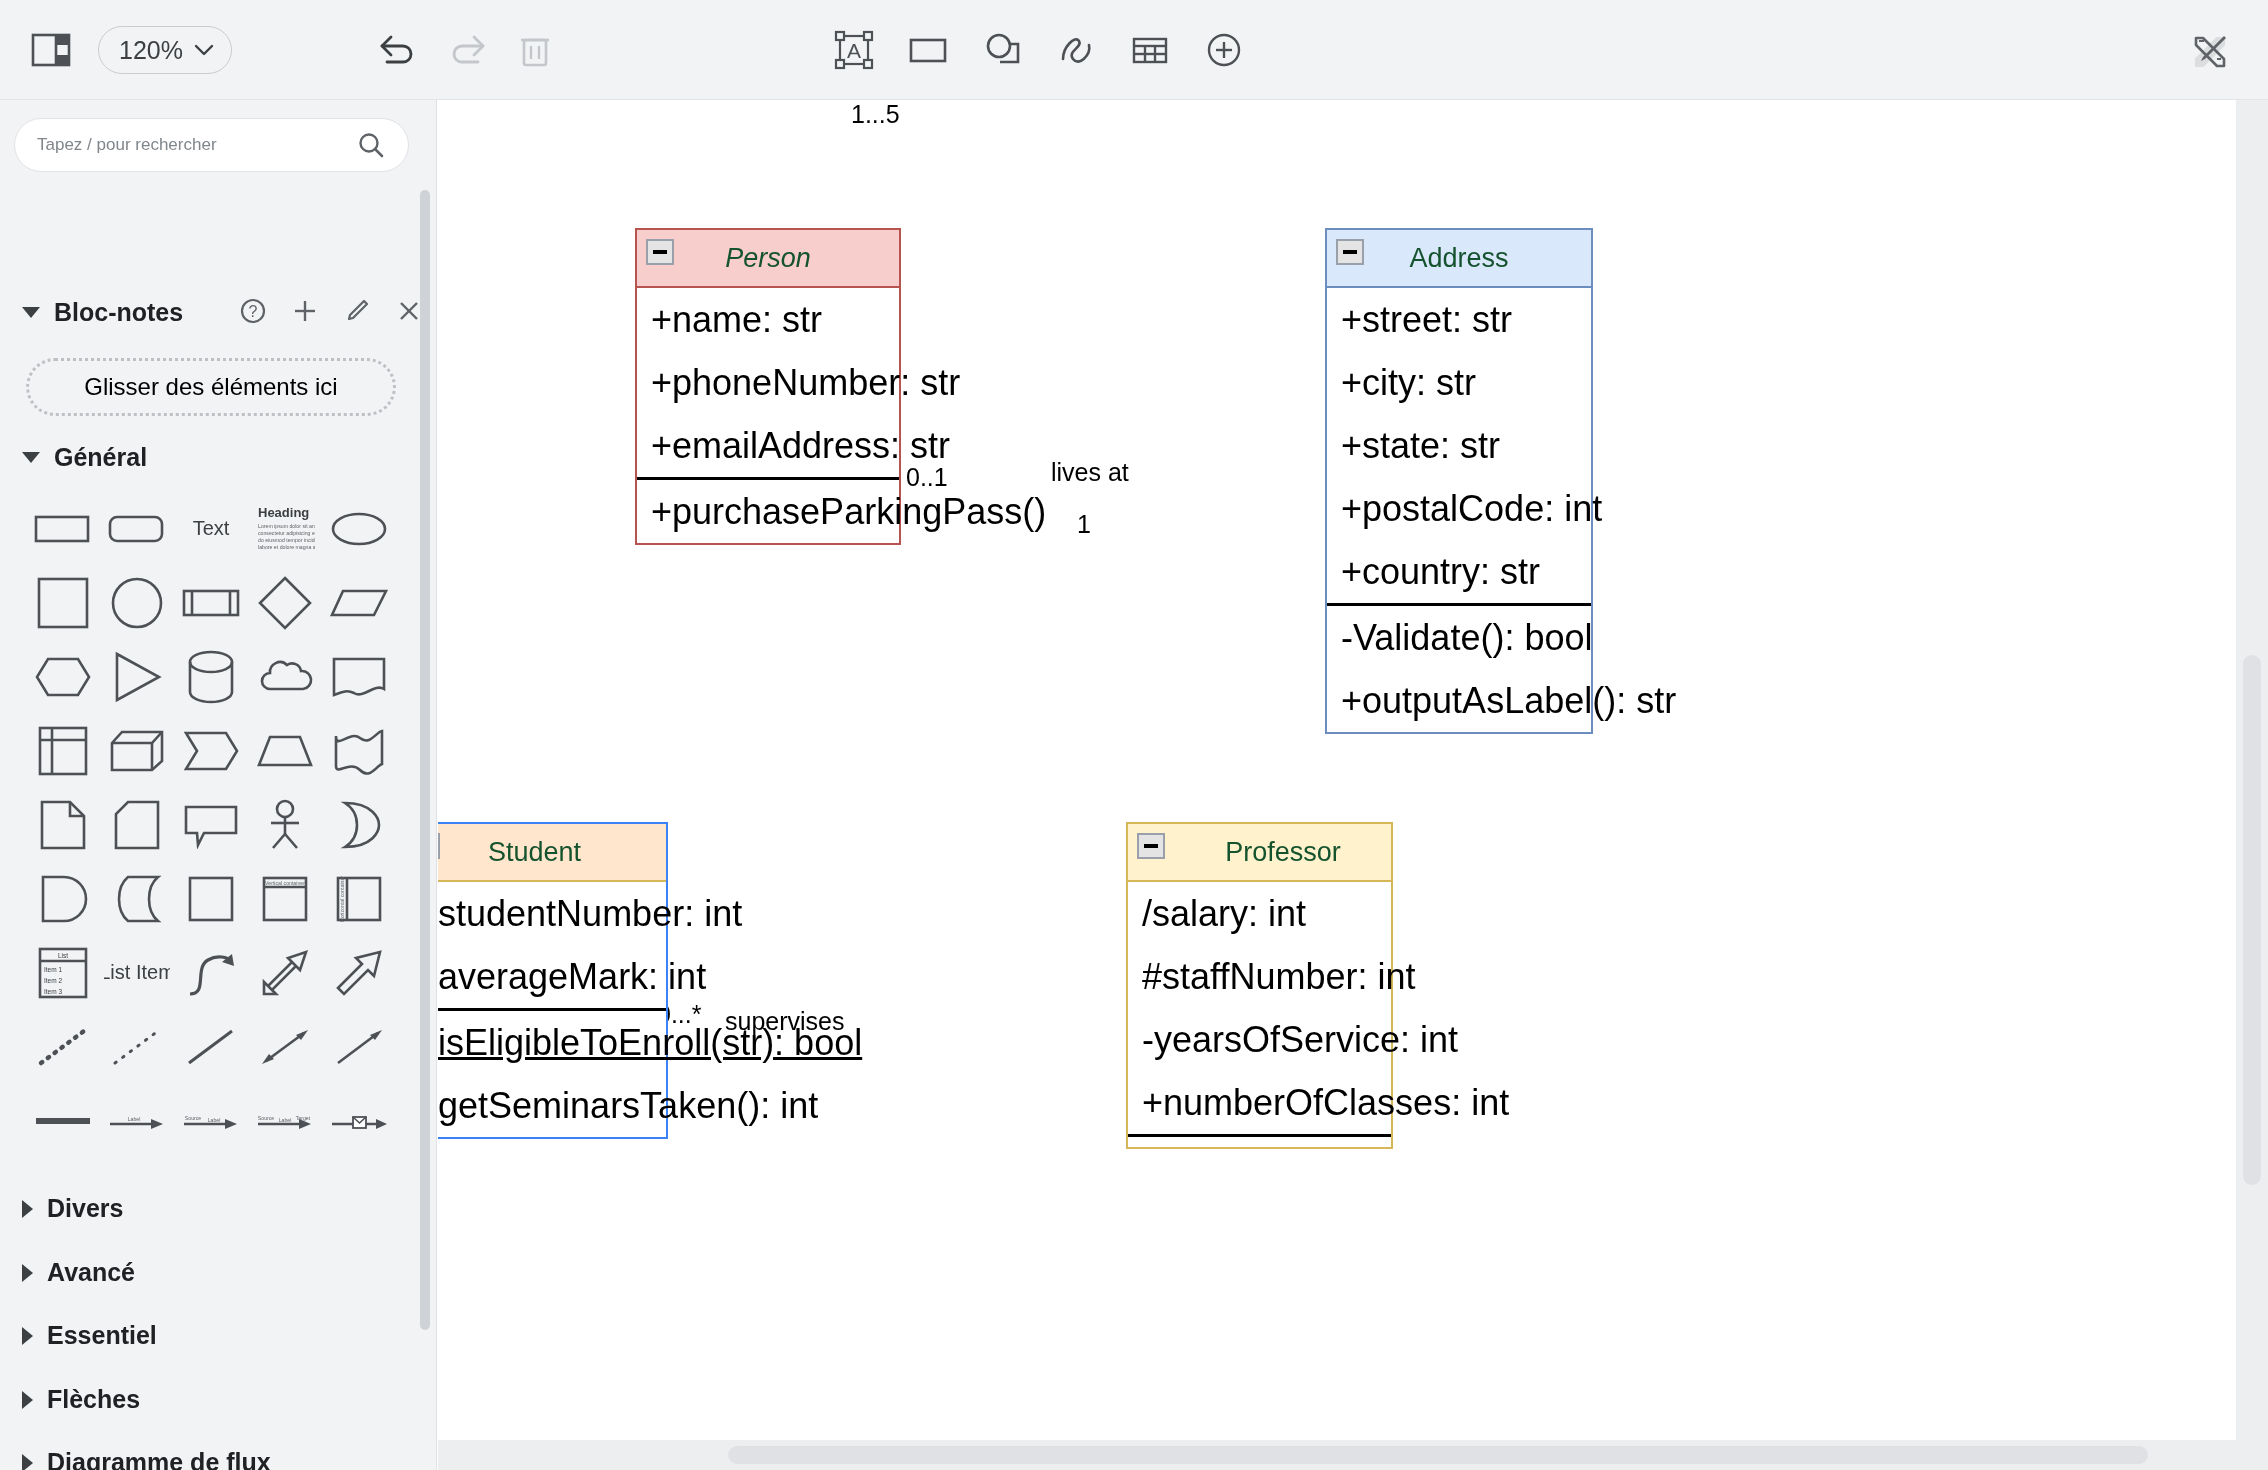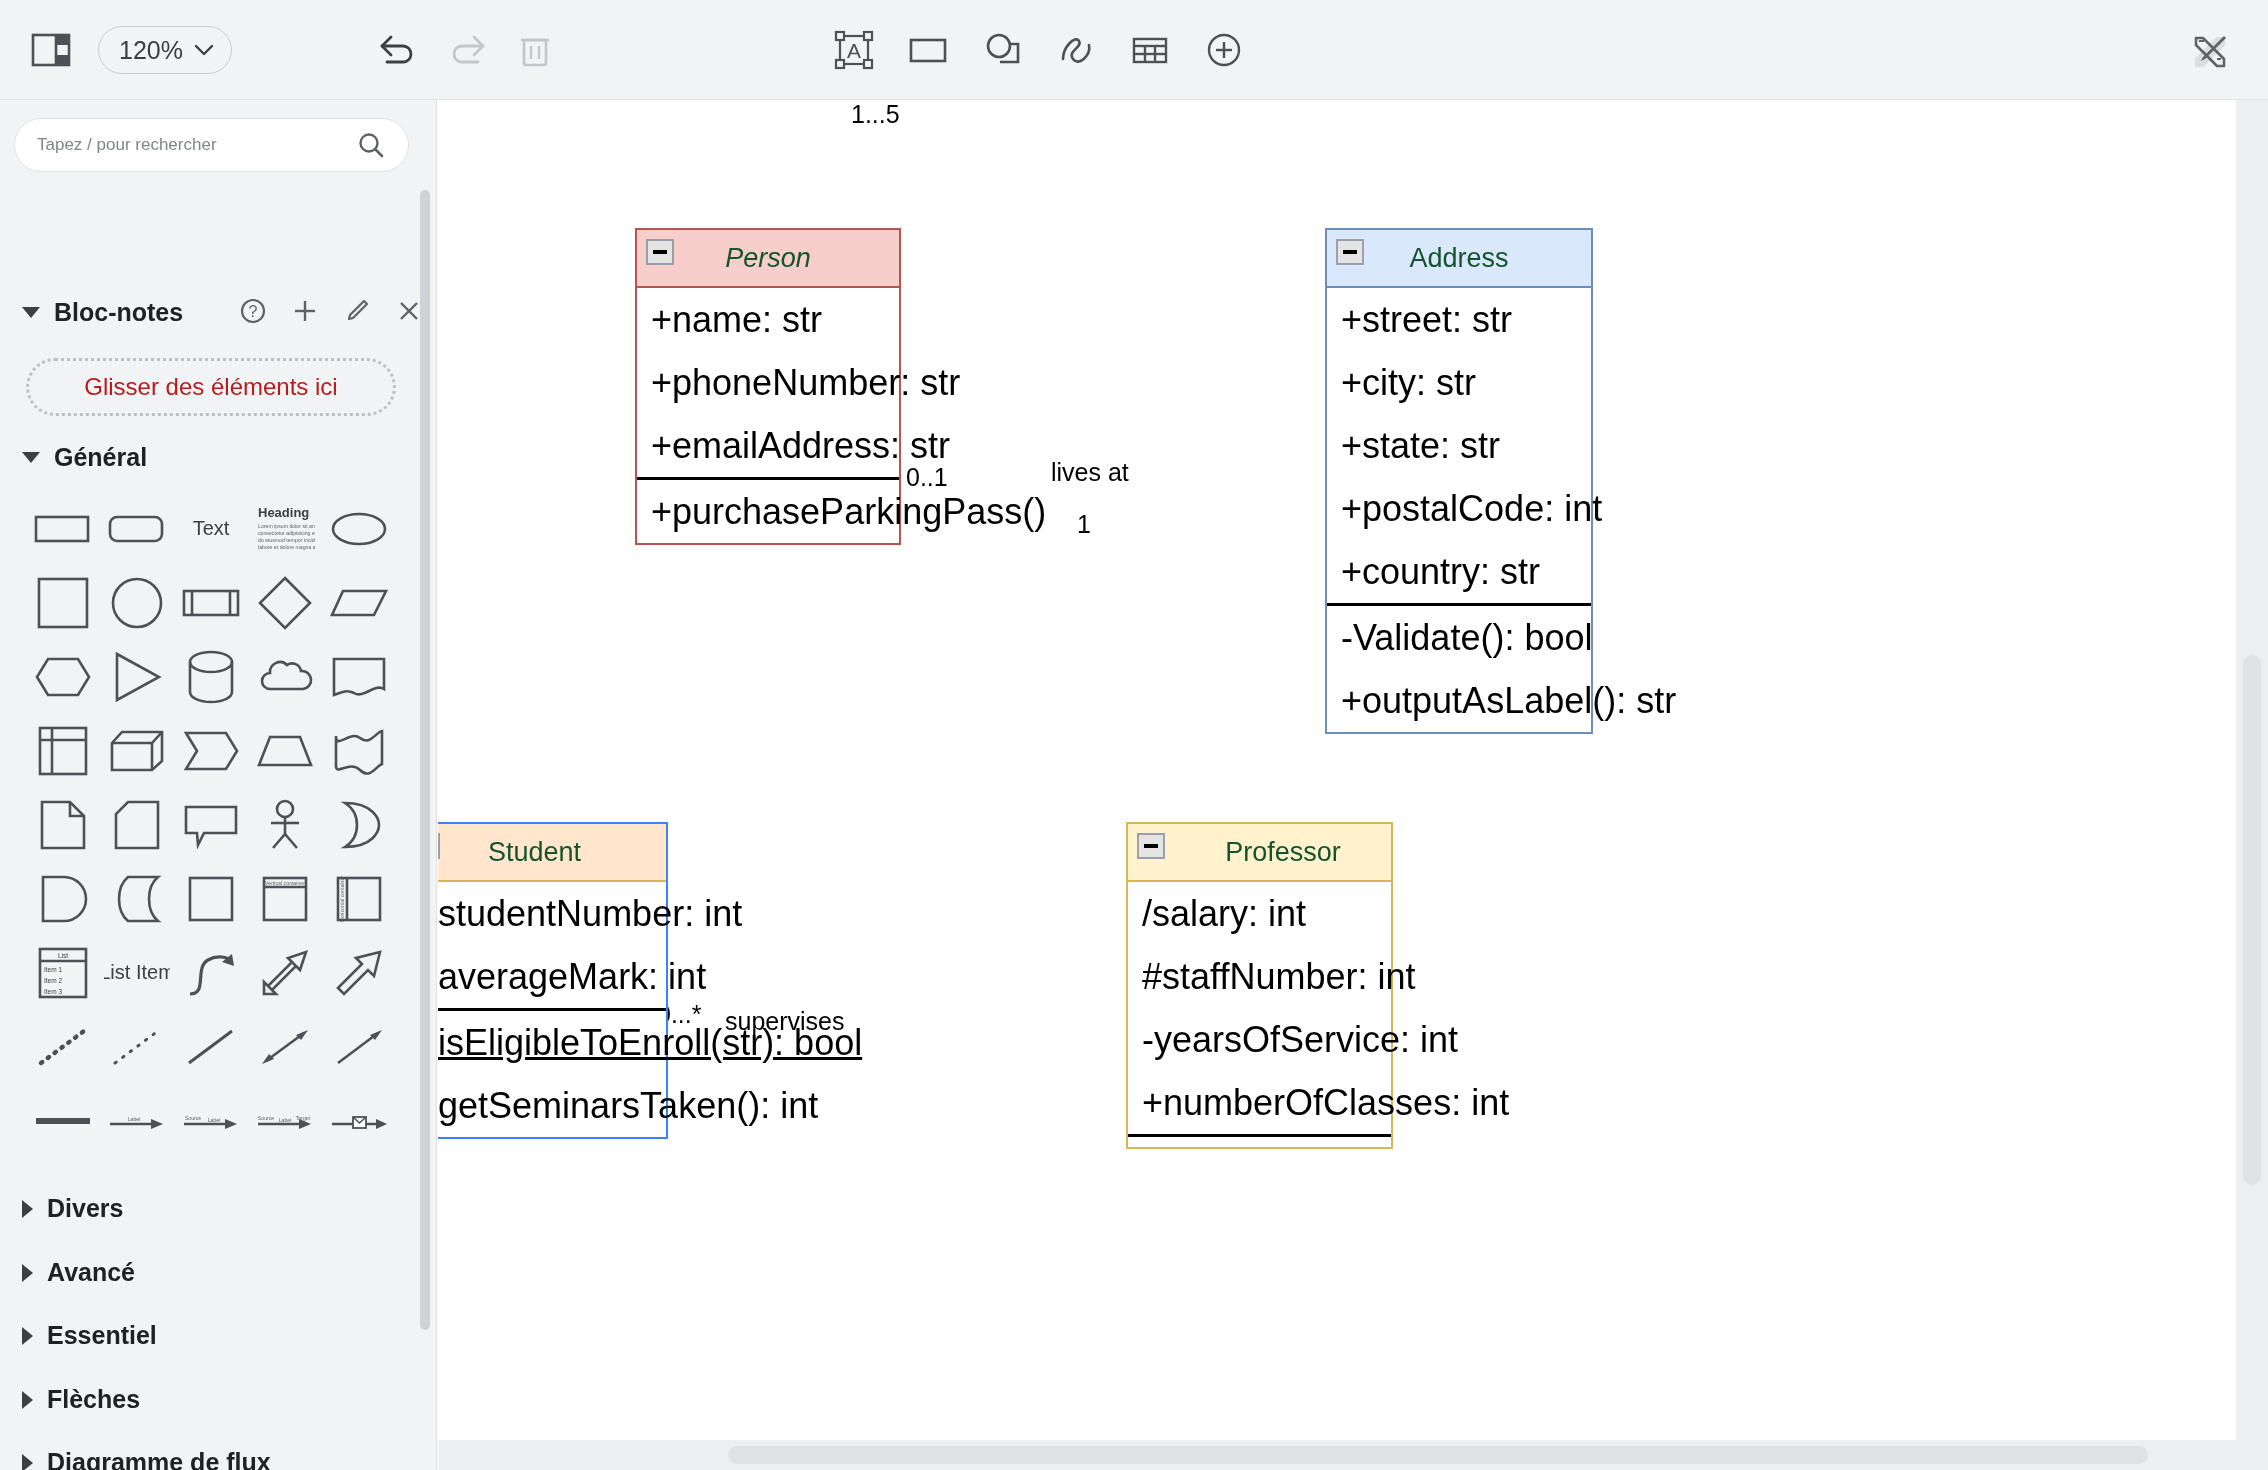--- a/index.html
+++ b/index.html
@@ -69,21 +69,21 @@
   .tri-right { border-top: 9px solid transparent; border-bottom: 9px solid transparent; border-left: 11px solid #3c4043; }
 
   #scratch-head { position: absolute; left: 22px; top: 198px; }
   #scratch-actions { position: absolute; left: 238px; top: 196px; display: flex; gap: 22px; align-items: center; color: #5f6368; }
   #scratch-actions > * { cursor: pointer; }
   #scratch-drop {
     position: absolute; left: 26px; top: 258px;
     width: 370px; height: 58px;
     border: 3px dotted #bdc1c6; border-radius: 30px;
     display: flex; align-items: center; justify-content: center;
-    font-size: 24px; color: #b91c1c;
+    font-size: 24px; color: #000000;
   }
   #general-head { position: absolute; left: 22px; top: 343px; }
 
   #shape-grid {
     position: absolute; left: 26px; top: 392px;
     width: 370px;
     display: grid; grid-template-columns: repeat(5, 74px); row-gap: 0px;
   }
   .shape-cell {
     width: 74px; height: 74px;

